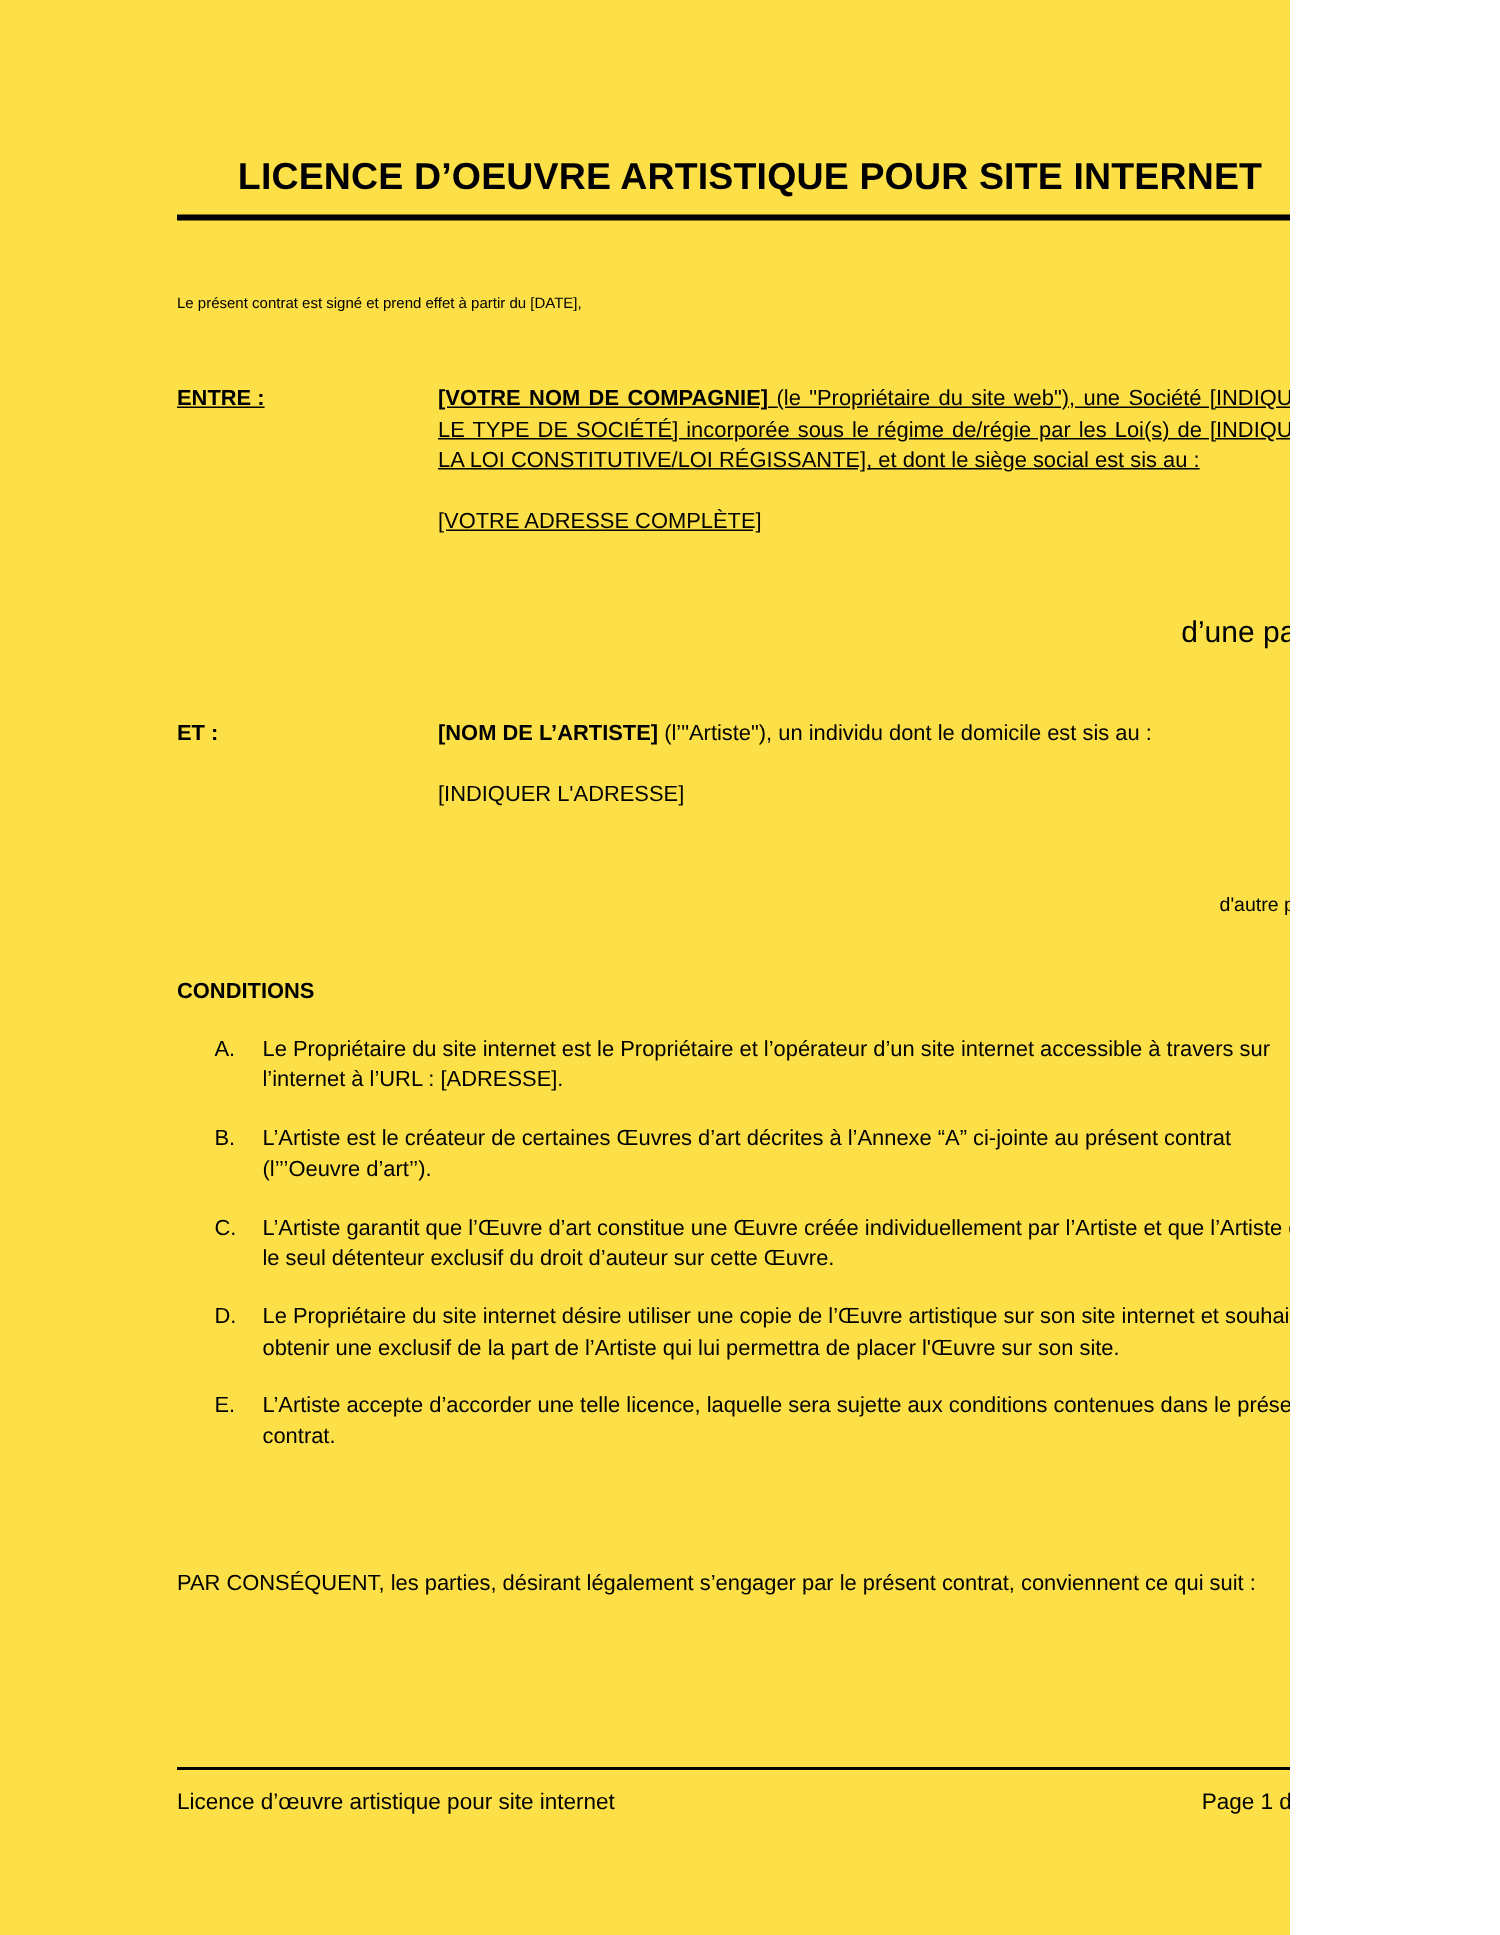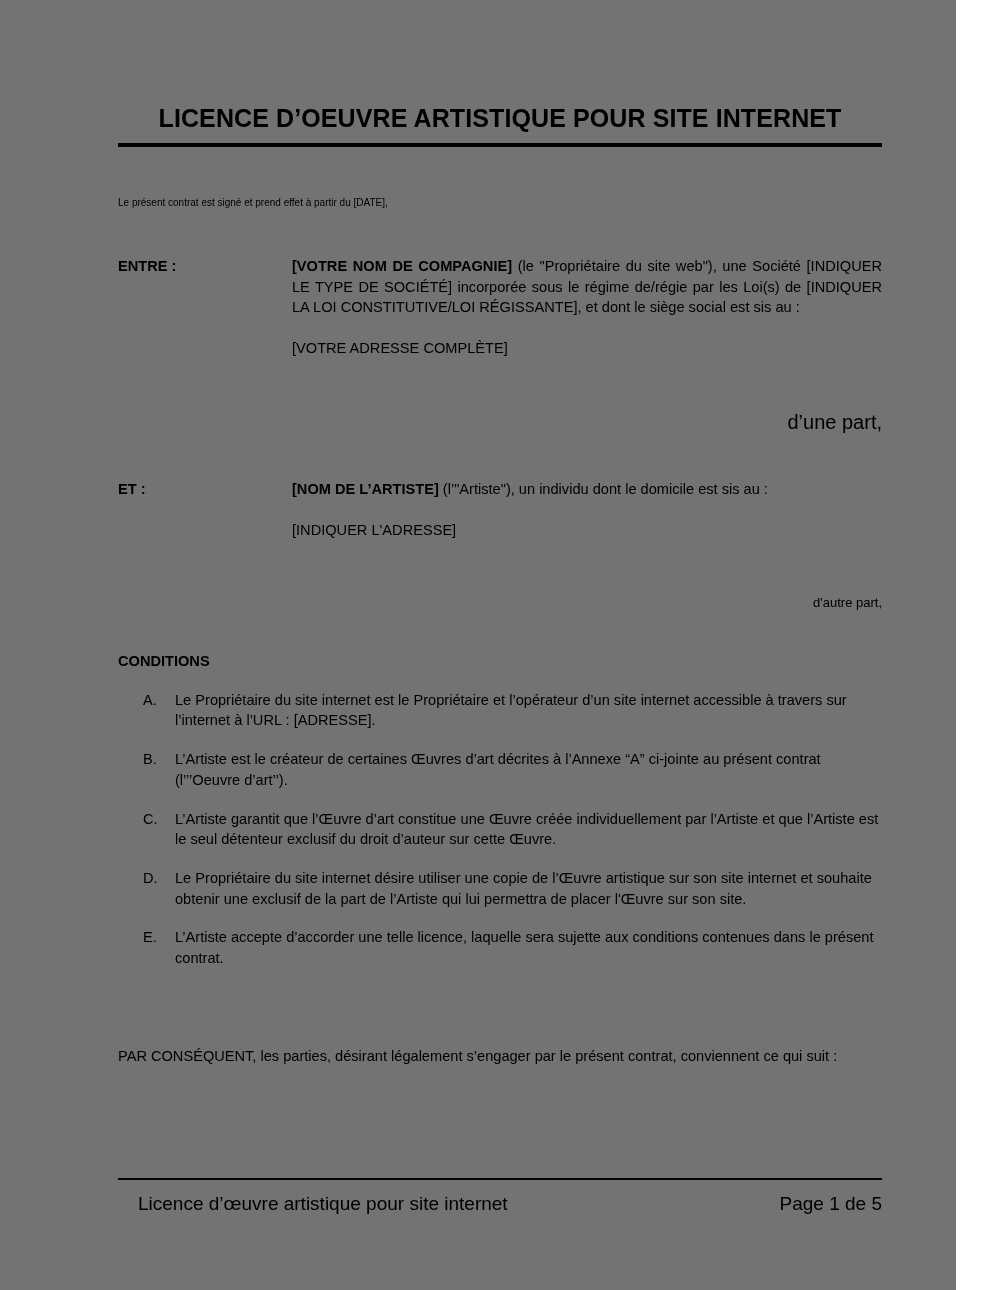--- a/index.html
+++ b/index.html
@@ -7,23 +7,23 @@
     margin: 0;
     padding: 0;
     background: #ffffff;
   }
   body {
     font-family: "Liberation Sans", sans-serif;
     color: #000000;
   }
   .page {
     position: relative;
-    width: 956px;
+    width: 860px;
     height: 1290px;
-    background: #737373;
+    background: #fde047;
     box-sizing: border-box;
     overflow: hidden;
   }
 
   
   .title-block {
     position: absolute;
     left: 118px;
     top: 104px;
     width: 764px;
@@ -119,22 +119,21 @@
     border-top: 2px solid #000;
     height: 0;
     font-size: 0;
     line-height: 0;
   }
   .footer-row {
     display: flex;
     justify-content: space-between;
     align-items: baseline;
     margin-top: 13px;
-    font-size: 19px;
-    margin-left: 20px;
+    font-size: 15px;
   }
   .footer-left { text-align: left; }
   .footer-right { text-align: right; }
 
   
   .abs { position: absolute; left: 118px; width: 764px; }
 </style>
 </head>
 <body>
 
@@ -142,21 +141,21 @@
 
   <div class="title-block">
     <h1 class="doc-title">LICENCE D’OEUVRE ARTISTIQUE POUR SITE INTERNET</h1>
     <div class="title-rule"></div>
   </div>
 
   <div class="abs" style="top:196px;font-size:10px;line-height:1.42;">
     <p class="intro-line">Le présent contrat est signé et prend effet à partir du [DATE],</p>
   </div>
 
-  <div class="abs" style="top:256px;font-size:14.6px;line-height:1.42;">
+  <div class="abs" style="top:256px;font-size:14.6px;line-height:1.42;text-decoration:underline;">
     <div class="party-block">
       <div class="party-label">ENTRE :</div>
       <div class="party-body">
         <p><span class="strong-inline">[VOTRE NOM DE COMPAGNIE]</span> <span>(le "Propriétaire du site web"), une Société [INDIQUER LE TYPE DE SOCIÉTÉ] incorporée sous le régime de/régie par les Loi(s) de [INDIQUER LA LOI CONSTITUTIVE/LOI RÉGISSANTE], et dont le siège social est sis au :</span></p>
         <p class="addr">[VOTRE ADRESSE COMPLÈTE]</p>
       </div>
     </div>
   </div>
 
   <div class="abs" style="top:408px;font-size:20px;line-height:1.42;">

